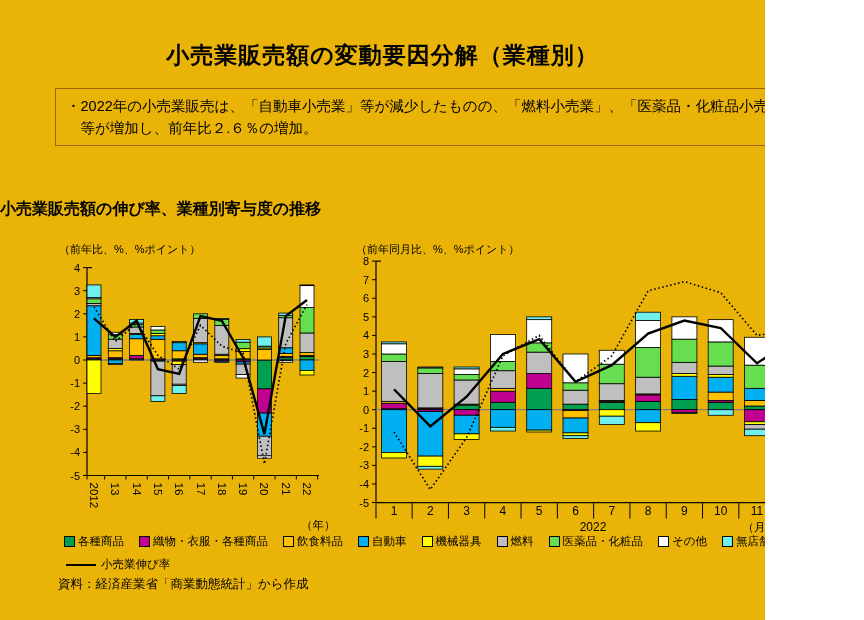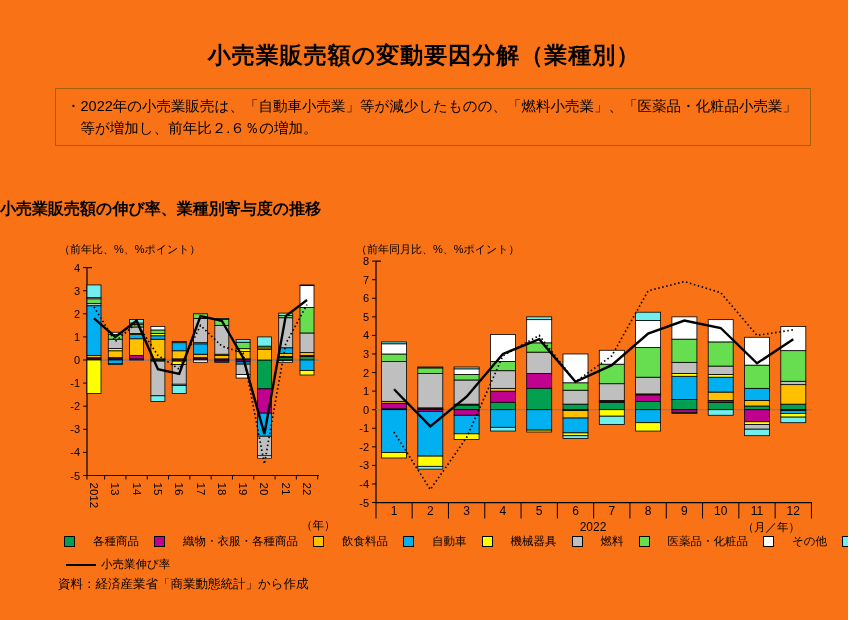--- a/index.html
+++ b/index.html
@@ -1,31 +1,31 @@
 <!DOCTYPE html>
 <html><head>
 <meta charset="utf-8">
 <style>
   html,body{margin:0;padding:0;background:#fff;}
-  .page{position:relative;width:848px;height:620px;background:#f97316;overflow:hidden;
+  .page{position:relative;width:765px;height:620px;background:#eab308;overflow:hidden;
         font-family:"Liberation Sans","DejaVu Sans",sans-serif;color:#000;}
   .page-title{position:absolute;top:40px;left:0;width:100%;text-align:center;
         font-size:23px;font-weight:bold;letter-spacing:1px;margin:0;}
   .summary-box{position:absolute;left:55px;top:88px;width:734px;border:1px solid #a16207;
         padding:6px 10px;font-size:14.5px;line-height:1.52;font-weight:500;}
   .summary-box p{margin:0;text-indent:-1em;padding-left:1em;}
   .section-title{position:absolute;top:199px;left:0;width:100%;text-align:left;
         font-size:16px;font-weight:bold;margin:0;}
   .chart{position:absolute;margin-top:12px;}
   #chart-left{left:55px;top:226px;width:300px;height:320px;}
   #chart-right{left:348px;top:226px;width:524px;height:320px;}
   svg text{font-family:"Liberation Sans","DejaVu Sans",sans-serif;fill:#000;}
   .legend-cats{position:absolute;left:64px;top:534px;display:flex;flex-wrap:nowrap;
         gap:15px;font-size:11.5px;align-items:center;}
-  .lg-item{display:flex;align-items:center;gap:18px;white-space:nowrap;}
+  .lg-item{display:flex;align-items:center;gap:3px;white-space:nowrap;}
   .sw{width:9px;height:9px;border:1px solid #000;display:inline-block;flex:none;}
   .legend-lines{position:absolute;left:66px;top:557px;display:flex;gap:14px;
         font-size:11.5px;align-items:flex-start;}
   .ln-item{display:flex;align-items:center;gap:5px;white-space:nowrap;}
   .ln-solid{width:30px;height:0;border-top:2.5px solid #000;display:inline-block;}
   .ln-dotted{width:34px;height:0;border-top:2px dotted #000;display:inline-block;}
   .source{position:absolute;left:58px;top:576px;font-size:12.5px;}
 </style>
 </head>
 <body>

